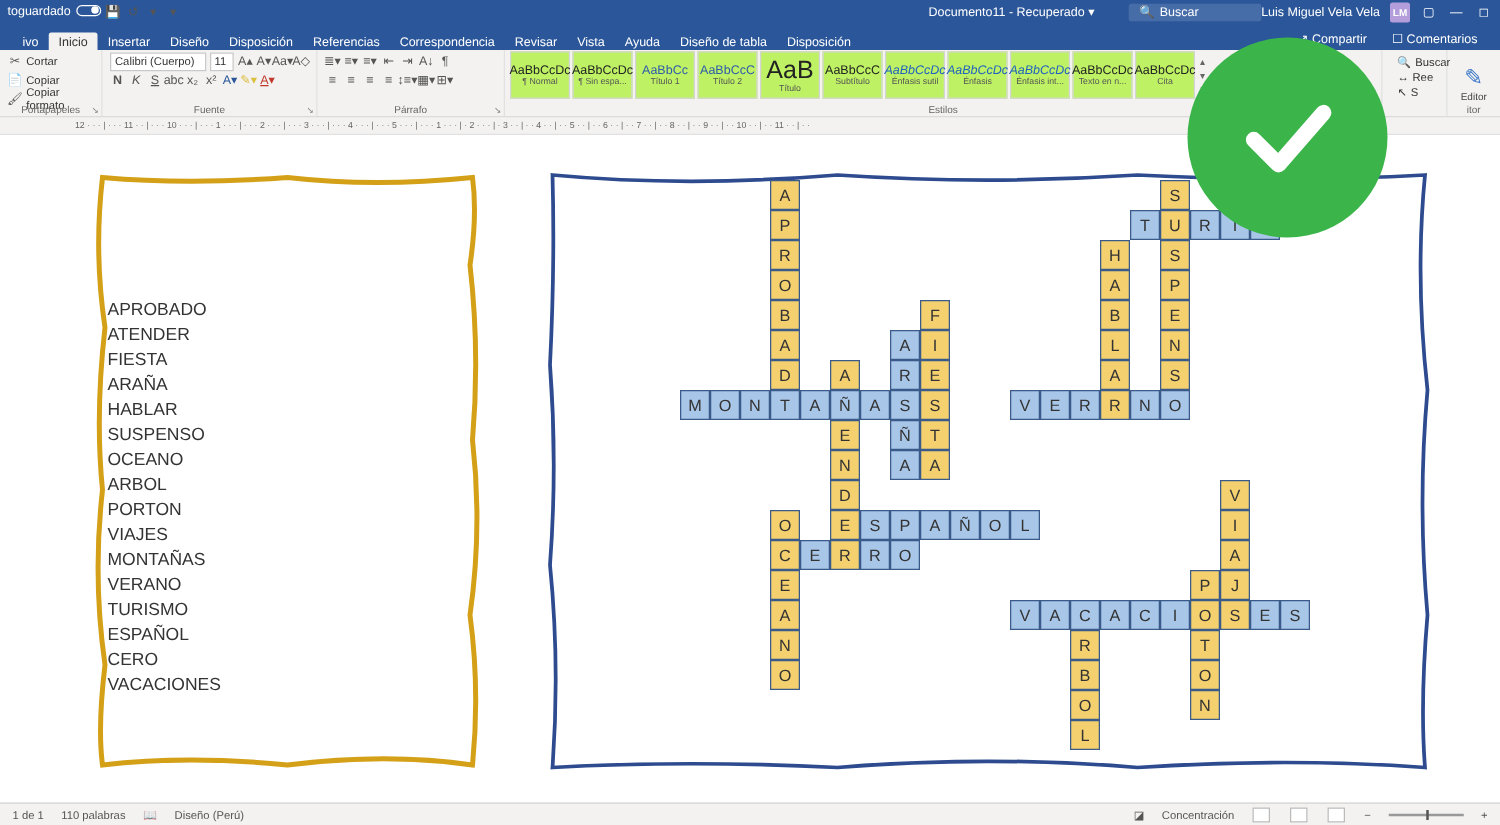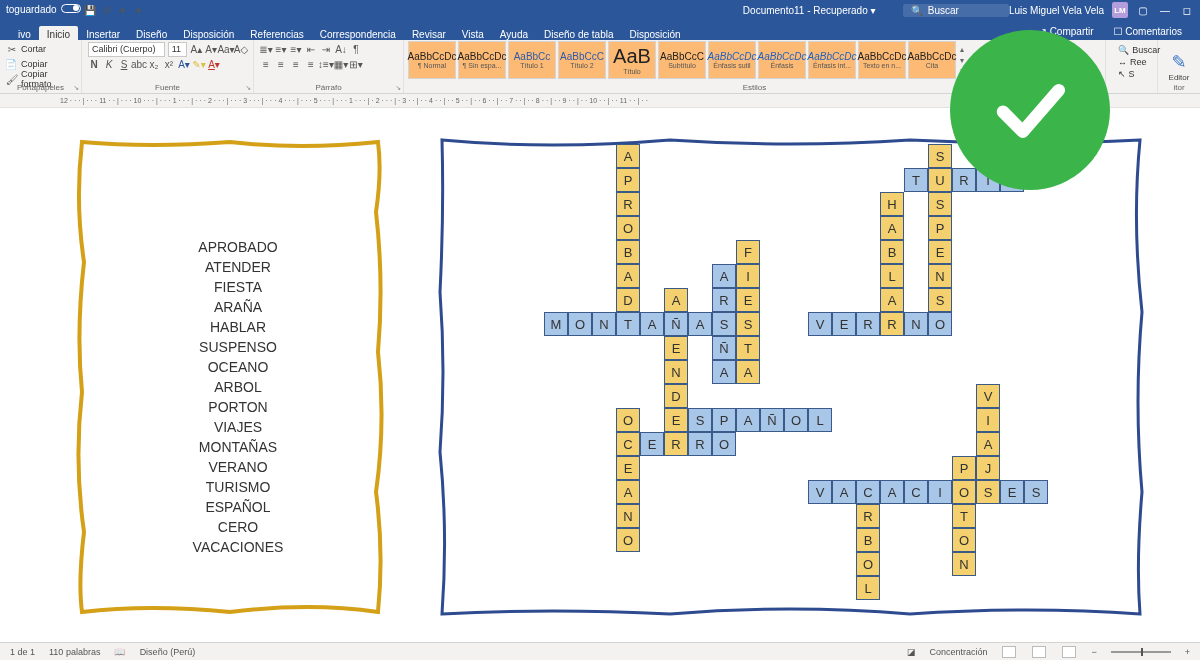--- a/index.html
+++ b/index.html
@@ -23,38 +23,38 @@
 
 .ribbon{background:#f3f2f1;height:54px;border-bottom:1px solid #d4d4d4;display:flex;font-size:9px;color:#333}
 .group{border-right:1px solid #e1e1e1;padding:2px 6px;display:flex;flex-direction:column;position:relative}
 .group .gtitle{position:absolute;bottom:1px;left:0;right:0;text-align:center;font-size:8px;color:#666}
 .group .corner{position:absolute;bottom:1px;right:2px;font-size:7px;color:#888}
 .group .rows{display:flex;flex-direction:column;gap:1px}
 .group .row{display:flex;align-items:center;gap:3px;height:14px}
 .ico{width:12px;height:12px;display:inline-flex;align-items:center;justify-content:center;font-size:10px;color:#555}
 .fontbox{border:1px solid #c8c8c8;background:#fff;padding:0 3px;font-size:9px;height:15px;display:flex;align-items:center}
 .styles-row{display:flex;gap:2px;padding:2px;align-items:center;height:40px;flex-wrap:nowrap}
-.style-thumb{border:1px solid #d4d4d4;background:#fdba74;width:48px;height:38px;display:flex;flex-direction:column;align-items:center;justify-content:center;font-size:8px;color:#333}
+.style-thumb{border:1px solid #d4d4d4;background:#bef264;width:48px;height:38px;display:flex;flex-direction:column;align-items:center;justify-content:center;font-size:8px;color:#333}
 .style-thumb .preview{font-size:10px;color:#222}
 .style-thumb .sname{font-size:7px;color:#555}
 .style-thumb.emph .preview{color:#1f61c0;font-style:italic}
 .editing{padding:3px 6px;display:flex;flex-direction:column;gap:2px}
 .edit-item{display:flex;align-items:center;gap:3px;font-size:9px}
 .editor-btn{width:38px;display:flex;flex-direction:column;align-items:center;justify-content:center;color:#444}
 .editor-btn .eicon{color:#3a77c8;font-size:18px}
 
 .ruler{background:#f3f2f1;height:14px;display:flex;align-items:center;font-size:7px;color:#666;padding:0 60px;letter-spacing:0;white-space:nowrap;overflow:hidden;border-bottom:1px solid #e1e1e1}
 
 .canvas{background:#fff;position:relative;height:530px}
 .page{position:absolute;left:60px;top:10px;width:1100px;height:520px}
 
 .wordbox{position:absolute;left:10px;top:14px;width:320px;height:490px}
 .wordbox svg{position:absolute;inset:0}
 .wordbox .wtitle{position:absolute;top:50px;left:0;right:0;text-align:center;color:#d4a017;font-weight:bold;font-size:16px;letter-spacing:1px}
-.wordbox .wlist{position:absolute;top:105px;left:16px;right:0;text-align:center;font-size:14px;line-height:20px;color:#333}
+.wordbox .wlist{position:absolute;top:105px;left:16px;right:0;text-align:left;font-size:14px;line-height:20px;color:#333}
 
 .grid{position:absolute;left:370px;top:14px;width:720px;height:490px}
 .grid svg.border{position:absolute;inset:0}
 .cells{position:absolute;left:0;top:0}
 .cell{position:absolute;width:24px;height:24px;border:1px solid #3a5a8a;display:flex;align-items:center;justify-content:center;font-size:13px;font-weight:500;color:#333}
 .cell.yellow{background:#f4d06f}
 .cell.blue{background:#a8c6e8}
 
 .checkmark{position:absolute;right:90px;top:30px;width:160px;height:160px;border-radius:50%;background:#3bb54a;display:flex;align-items:center;justify-content:center;z-index:10}
 .checkmark svg{width:90px;height:90px}

